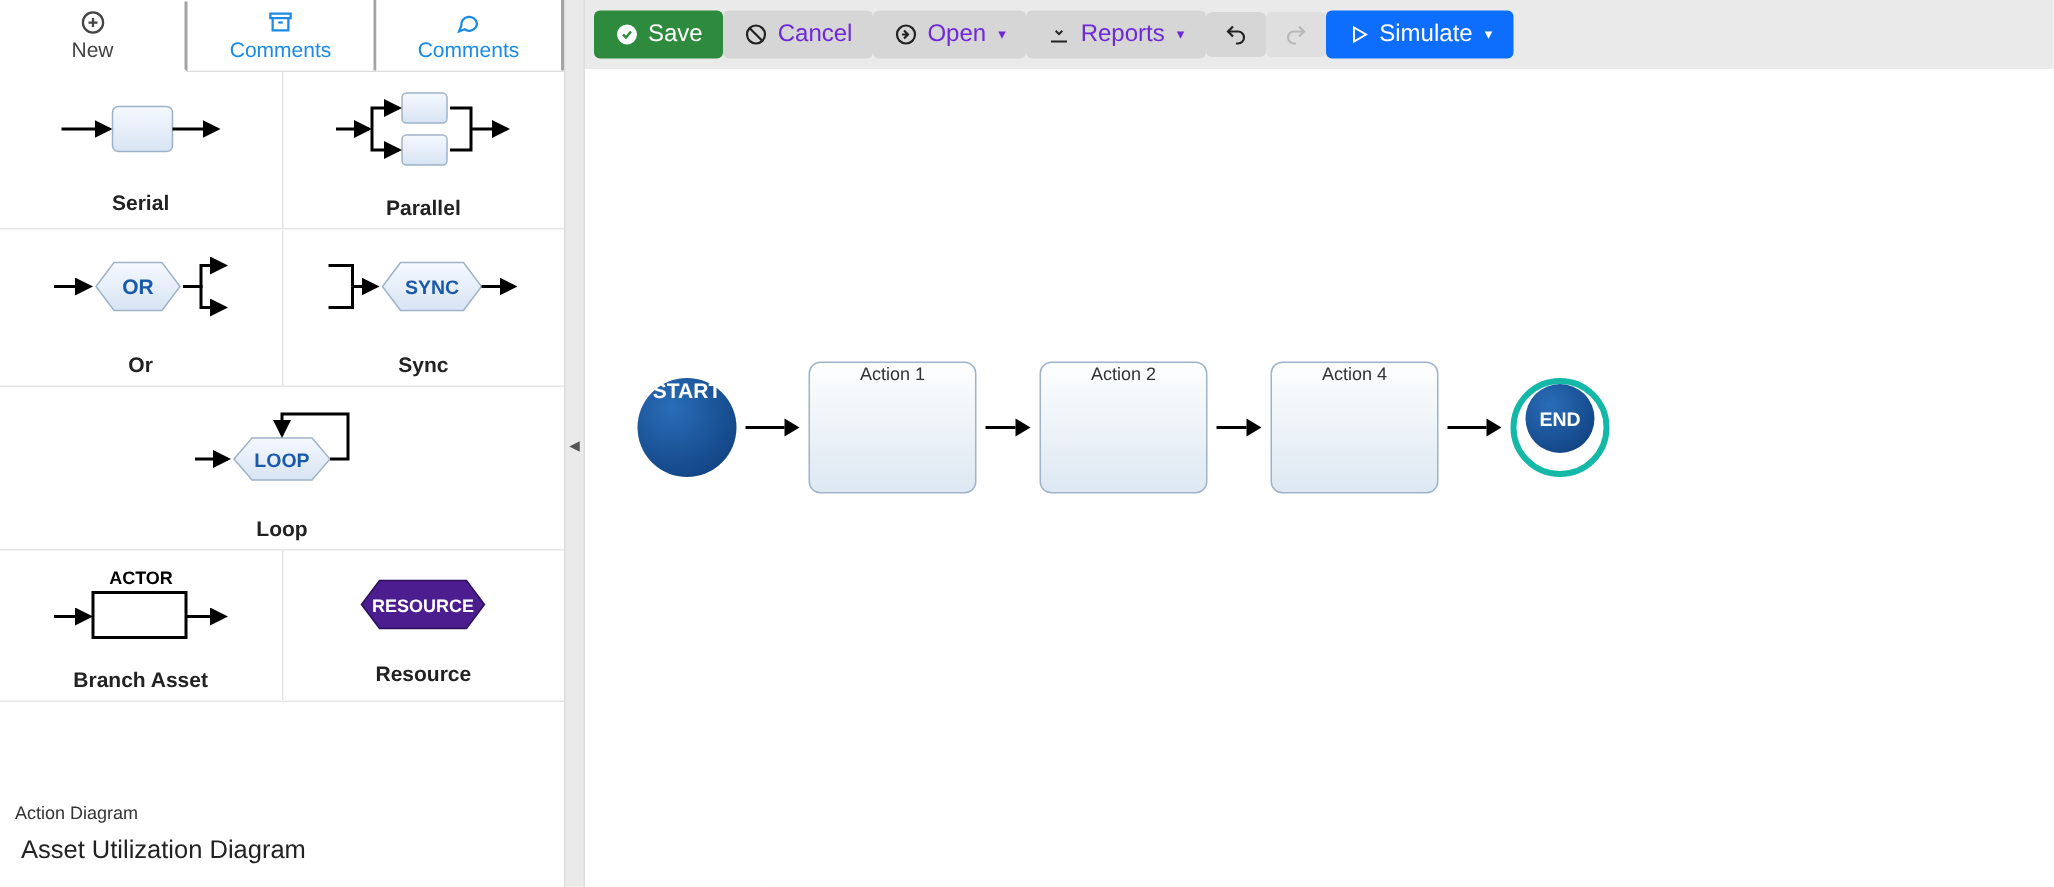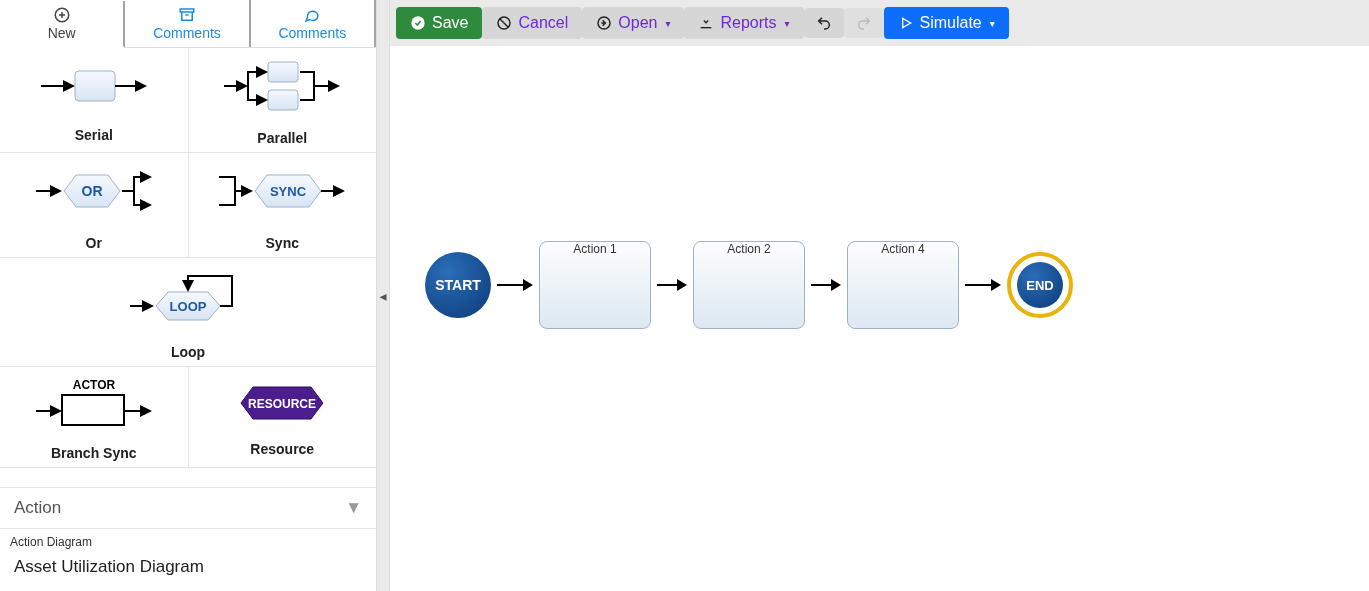--- a/index.html
+++ b/index.html
@@ -28,23 +28,23 @@
   .btn{display:inline-flex;align-items:center;gap:6px;padding:7px 14px;border-radius:4px;font-size:16px;cursor:pointer;border:none;background:#d6d6d6;color:#6d28d9}
   .btn svg{width:16px;height:16px}
   .btn.green{background:#2e8b3d;color:#fff}
   .btn.blue{background:#0d6efd;color:#fff}
   .btn .caret{font-size:10px;margin-left:2px}
   .btn.icon-only{padding:7px 12px}
   .btn.disabled{opacity:.5;cursor:default}
   
   .canvas{position:absolute;left:390px;right:0;top:46px;bottom:0;background:#fff;}
   .flow{position:absolute;left:35px;top:195px;display:flex;align-items:center}
-  .node-start,.node-end-outer{width:66px;height:66px;border-radius:50%;display:flex;align-items:center;justify-content:center;color:#fff;font-weight:bold;font-size:14px}
+  .node-start,.node-end-outer{width:66px;height:66px;border-radius:50%;display:flex;justify-content:center;color:#fff;font-weight:bold;font-size:14px}
   .node-start{background:radial-gradient(circle at 35% 30%,#2a6db8,#0b3a77);}
-  .node-end-outer{background:#fff;border:4px solid #eab308}
+  .node-end-outer{background:#fff;border:4px solid #14b8a6}
   .node-end-inner{width:46px;height:46px;border-radius:50%;background:radial-gradient(circle at 35% 30%,#2a6db8,#0b3a77);display:flex;align-items:center;justify-content:center;color:#fff;font-weight:bold;font-size:13px}
   .node-action{width:112px;height:88px;border:1px solid #9fb3c8;border-radius:8px;background:linear-gradient(#fdfefe,#dde8f2);display:flex;justify-content:center;font-size:12px;color:#333}
   .arrow{display:flex;align-items:center;margin:0 6px}
   .arrow-line{height:2px;background:#000}
   .arrow-head{width:0;height:0;border-top:6px solid transparent;border-bottom:6px solid transparent;border-left:10px solid #000}
 </style>
 </head>
 <body>
 
 <div class="left">
@@ -143,36 +143,32 @@
     </div>
 
     <div class="row">
       <div class="cell">
         <svg width="120" height="52">
           <text x="60" y="12" text-anchor="middle" font-size="12" font-weight="bold" fill="#000">ACTOR</text>
           <line x1="2" y1="34" x2="26" y2="34" stroke="#000" stroke-width="2" marker-end="url(#ah)"></line>
           <rect x="28" y="18" width="62" height="30" fill="#fff" stroke="#000" stroke-width="2"></rect>
           <line x1="90" y1="34" x2="116" y2="34" stroke="#000" stroke-width="2" marker-end="url(#ah)"></line>
         </svg>
-        <div class="cell-label">Branch Sync</div>
+        <div class="cell-label">Branch Asset</div>
       </div>
       <div class="cell">
         <svg width="110" height="44">
           <polygon points="14,22 26,6 84,6 96,22 84,38 26,38" fill="#4b1d8f" stroke="#2e0f5e"></polygon>
           <text x="55" y="27" text-anchor="middle" font-size="12" font-weight="bold" fill="#fff">RESOURCE</text>
         </svg>
         <div class="cell-label">Resource</div>
       </div>
     </div>
   </div>
 
-  <div class="drop">
-    <span>Action</span>
-    <span class="caret">▼</span>
-  </div>
   <div class="diag-label">Action Diagram</div>
   <div class="diag-title">Asset Utilization Diagram</div>
 </div>
 
 <div class="collapse">
   <span>◂</span>
 </div>
 
 <div class="toolbar">
   <button class="btn green">

